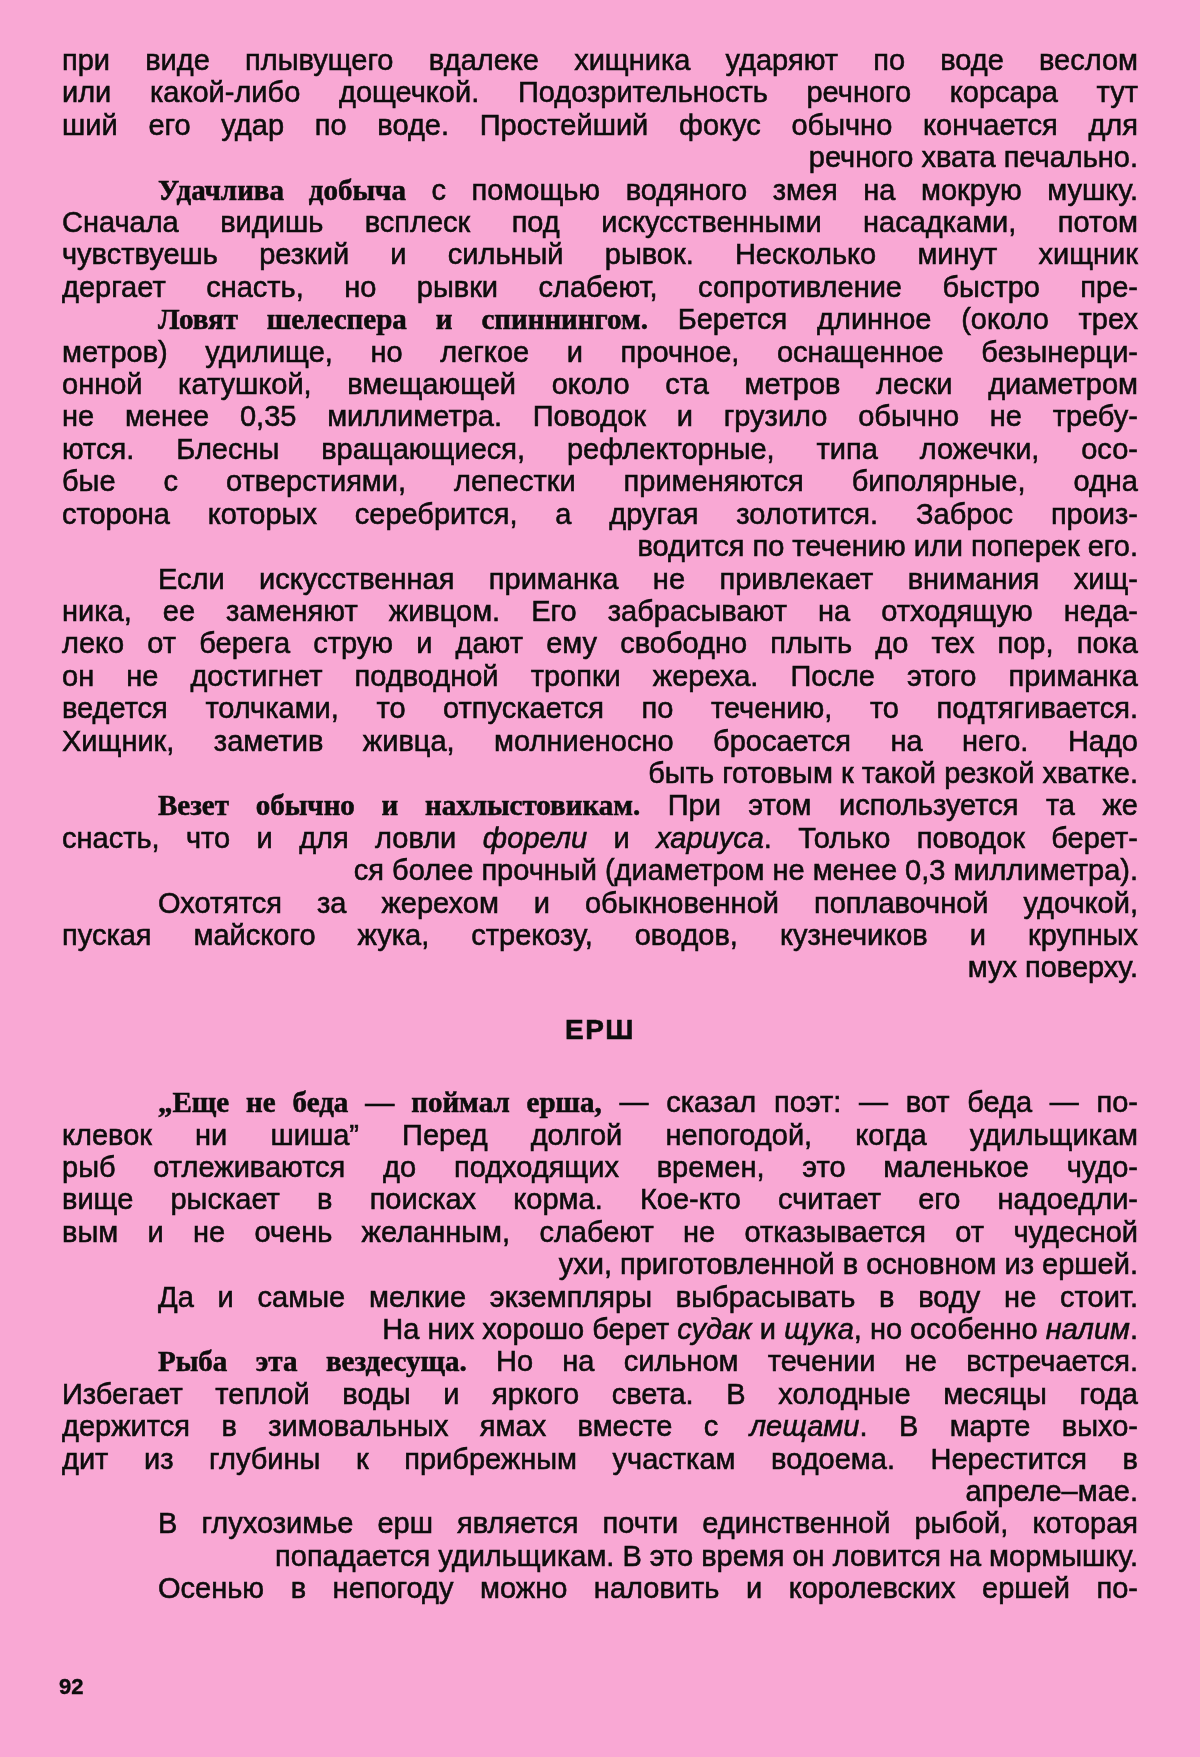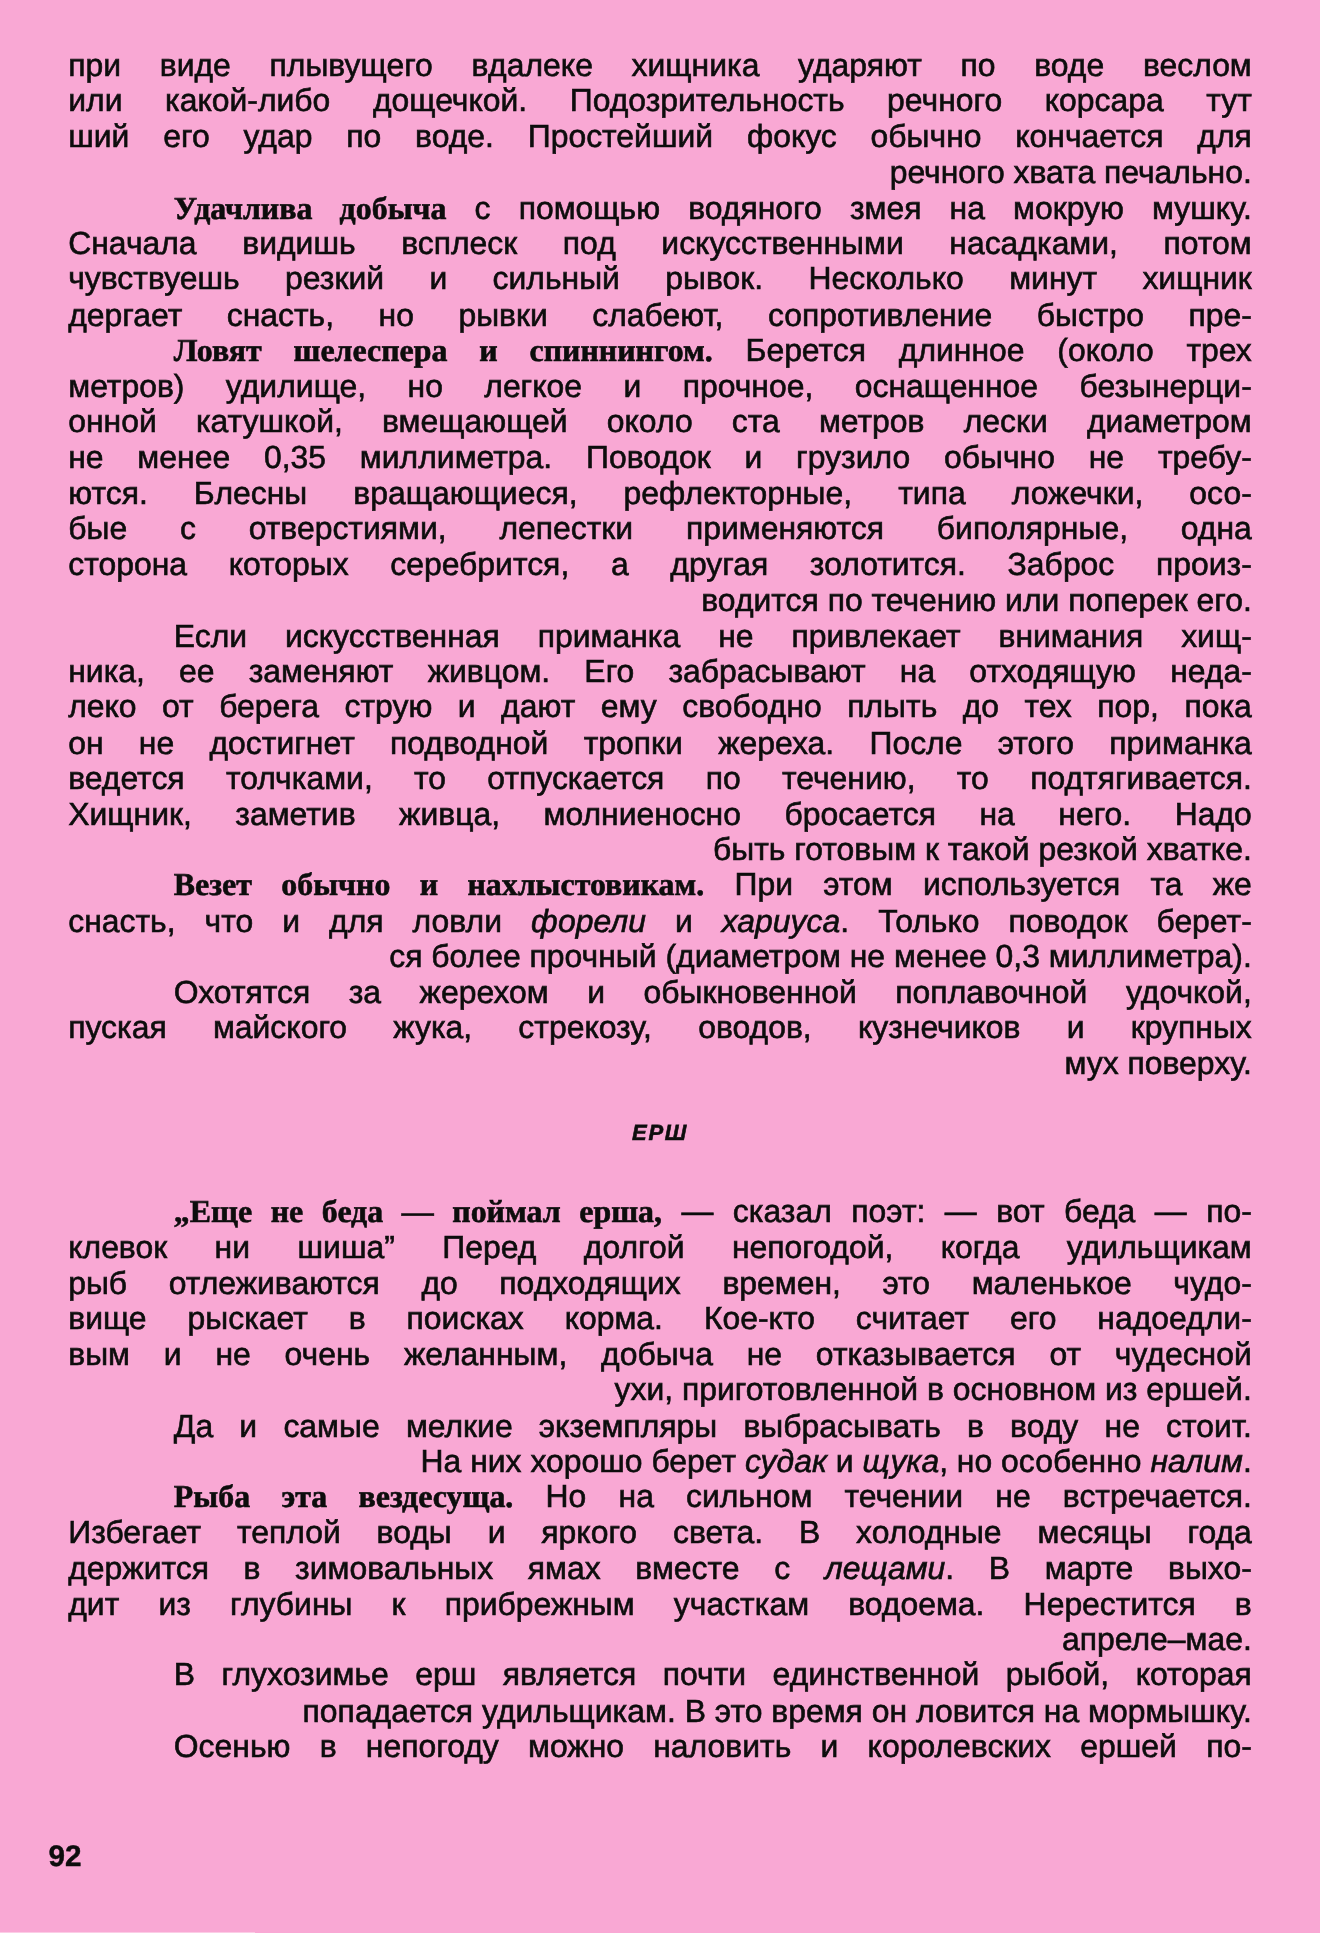--- a/index.html
+++ b/index.html
@@ -22,32 +22,31 @@
     -webkit-text-stroke: 0.55px currentColor;
   }
   .para { margin: 0; padding: 0; }
   .ln { text-align: right; }
   .ln.jst { text-align: justify; text-align-last: justify; text-justify: inter-word; }
   .ln.ind { text-indent: 96px; }
   .b { font-weight: bold; font-family: Liberation Serif, serif; }
   .i { font-style: italic; }
   .heading {
     margin: 30px 0 40px 0;
-    font-size: 20px;
+    font-size: 28px;
     line-height: 32.4px;
     font-weight: bold;
-    font-style: italic;
     text-align: center;
     letter-spacing: 1.5px;
   }
   .pagenum {
     position: absolute;
-    left: 44px;
+    left: 59px;
     top: 1672px;
-    font-size: 27px;
+    font-size: 22px;
     line-height: 30px;
     font-weight: bold;
     -webkit-text-stroke: 0.4px currentColor;
   }
 </style>
 </head>
 <body>
 
 <div class="page">
   <div class="page-text">
@@ -94,21 +93,21 @@
           <div class="ln"><span>мух поверху.</span></div>
         </div>
       </div>
     <div class="heading">ЕРШ</div>
     <div id="paras-bottom">
         <div class="para">
           <div class="ln jst ind"><span class="b">„Еще не беда — поймал ерша,</span><span> — сказал поэт: — вот беда — по-</span></div>
           <div class="ln jst"><span>клевок ни шиша” Перед долгой непогодой, когда удильщикам</span></div>
           <div class="ln jst"><span>рыб отлеживаются до подходящих времен, это маленькое чудо-</span></div>
           <div class="ln jst"><span>вище рыскает в поисках корма. Кое-кто считает его надоедли-</span></div>
-          <div class="ln jst"><span>вым и не очень желанным, добыча не отказывается от чудесной</span></div>
+          <div class="ln jst"><span>вым и не очень желанным, слабеют не отказывается от чудесной</span></div>
           <div class="ln"><span>ухи, приготовленной в основном из ершей.</span></div>
         </div>
         <div class="para">
           <div class="ln jst ind"><span>Да и самые мелкие экземпляры выбрасывать в воду не стоит.</span></div>
           <div class="ln"><span>На них хорошо берет </span><span class="i">судак</span><span> и </span><span class="i">щука</span><span>, но особенно </span><span class="i">налим</span><span>.</span></div>
         </div>
         <div class="para">
           <div class="ln jst ind"><span class="b">Рыба эта вездесуща.</span><span> Но на сильном течении не встречается.</span></div>
           <div class="ln jst"><span>Избегает теплой воды и яркого света. В холодные месяцы года</span></div>
           <div class="ln jst"><span>держится в зимовальных ямах вместе с </span><span class="i">лещами</span><span>. В марте выхо-</span></div>

